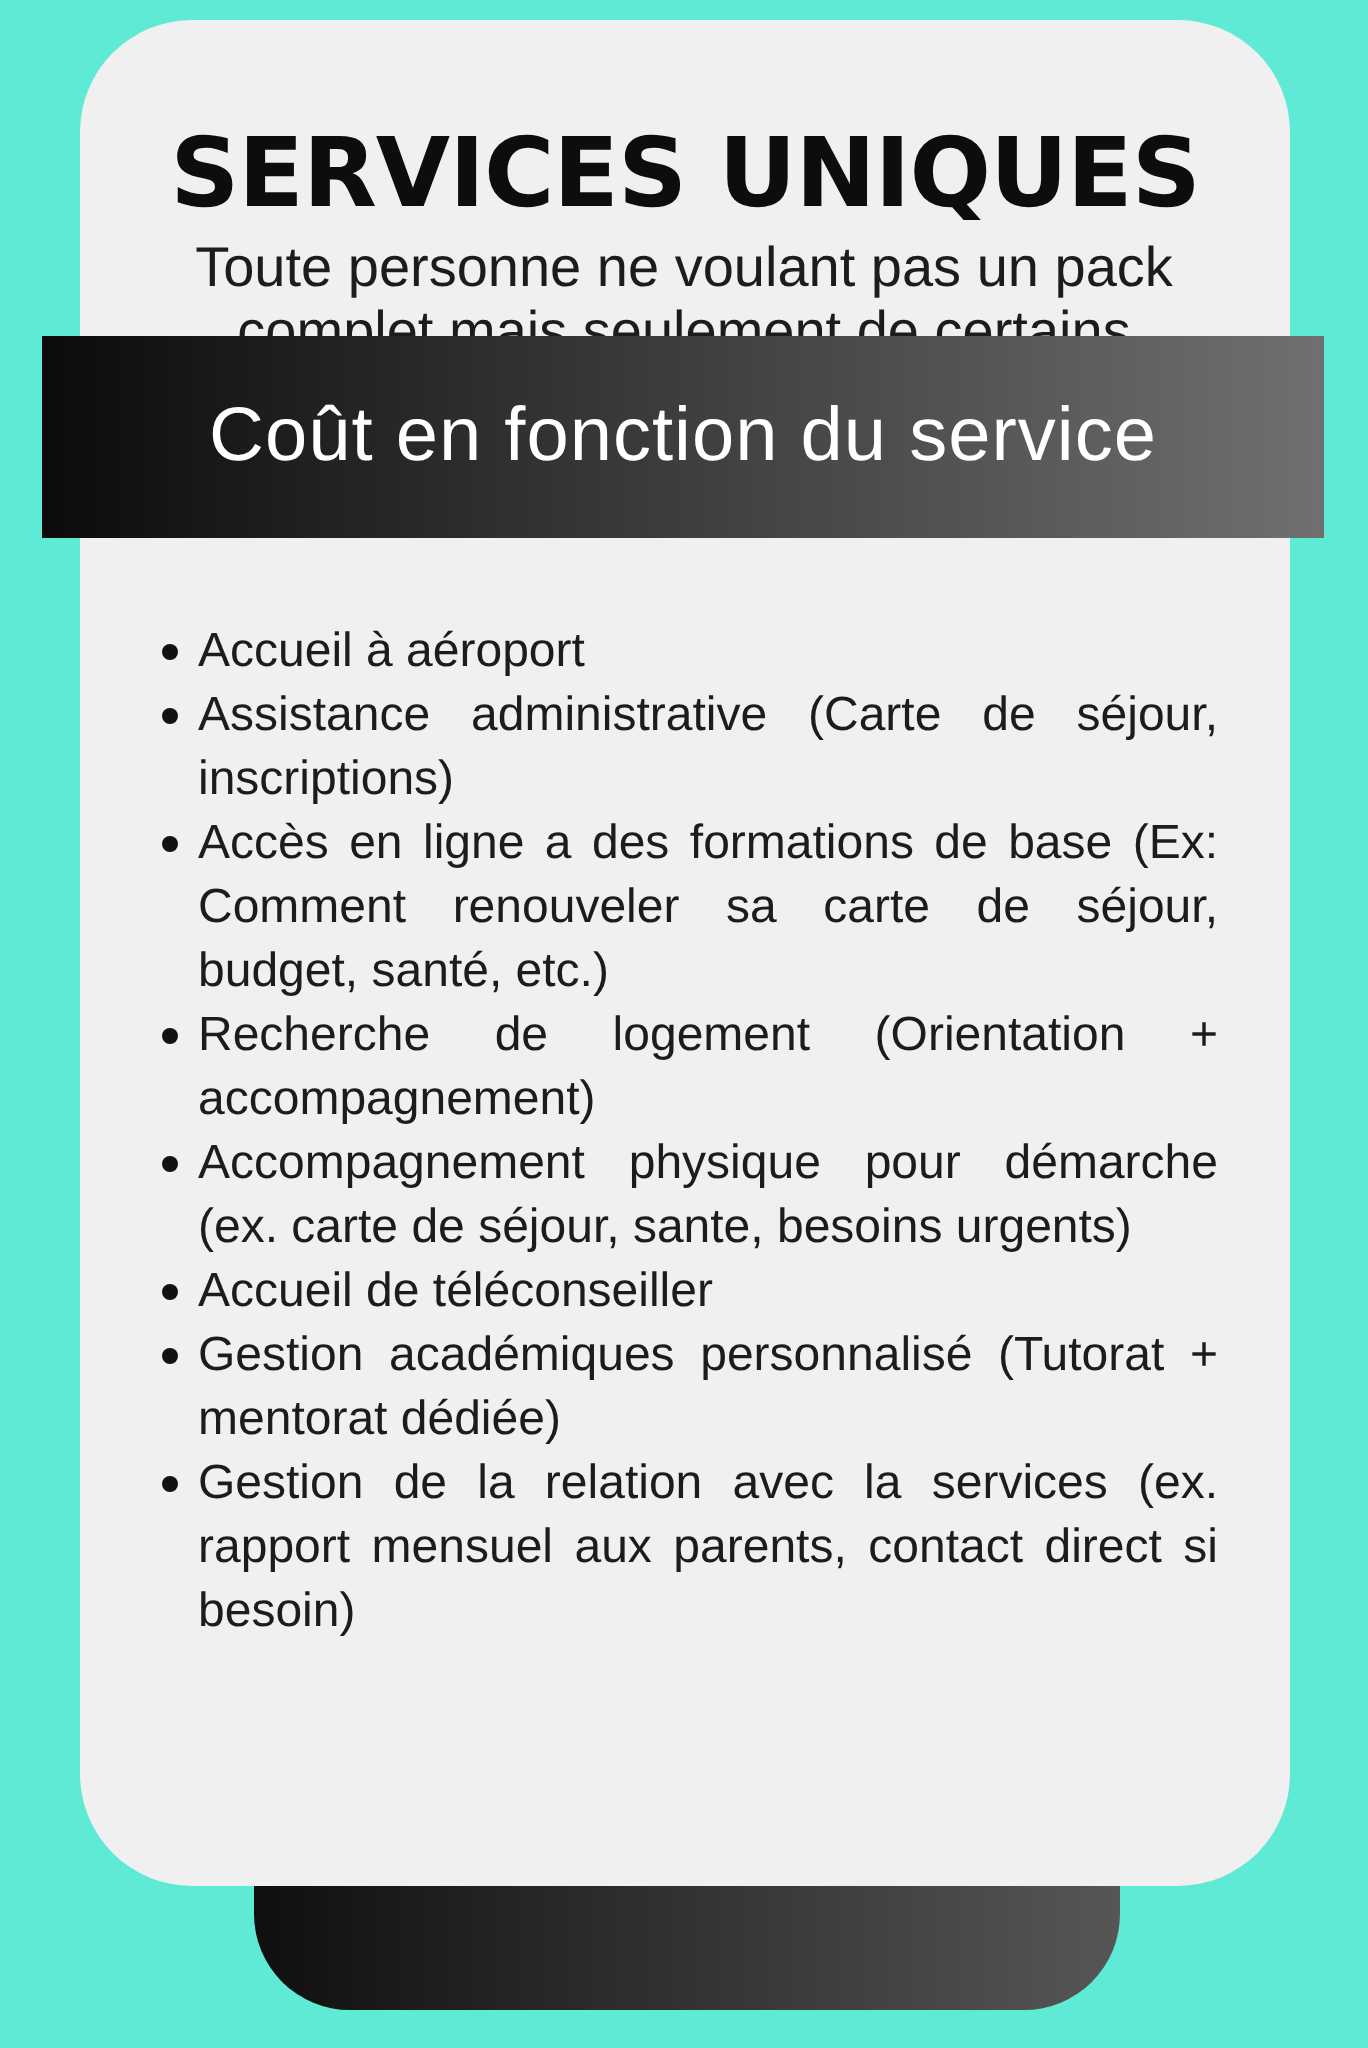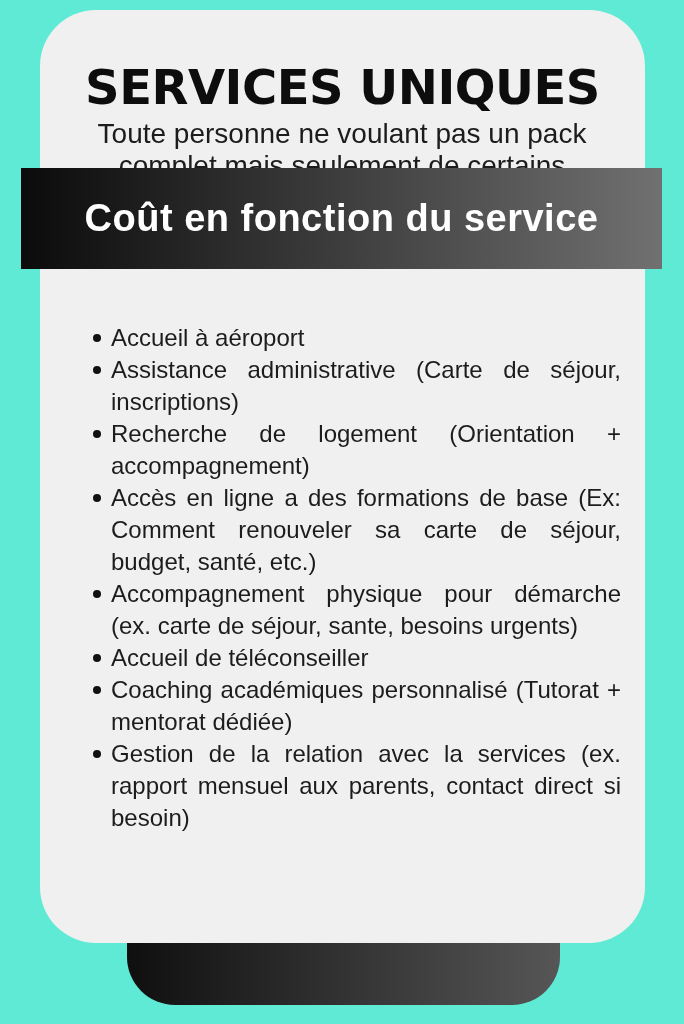--- a/index.html
+++ b/index.html
@@ -69,30 +69,30 @@
     width: 641px;
     height: 101px;
     background: linear-gradient(90deg, #0b0b0b 0%, #707070 100%);
     display: flex;
     align-items: center;
     justify-content: center;
     z-index: 3;
   }
   .banner-label {
     color: #ffffff;
-    font-weight: bold;
+    font-weight: normal;
     font-size: 38px;
     letter-spacing: 0.5px;
   }
   .services {
     position: absolute;
     left: 72px;
     top: 306px;
     width: 533px;
-    margin: 16px;
+    margin: 4px;
     padding: 0;
     list-style: none;
     font-size: 24px;
     line-height: 32px;
     color: #1c1c1c;
     text-align: justify;
     z-index: 2;
   }
   .services li {
     position: relative;
@@ -122,21 +122,21 @@
 
   <p class="subtitle">Toute personne ne voulant pas un pack complet mais seulement de certains services</p>
 
   <div class="banner">
     <span class="banner-label">Coût en fonction du service</span>
   </div>
 
   <ul class="services">
     <li>Accueil à aéroport</li>
     <li>Assistance administrative (Carte de séjour, inscriptions)</li>
+    <li>Accès en ligne a des formations de base (Ex: Comment renouveler sa carte de séjour, budget, santé, etc.)</li>
     <li>Recherche de logement (Orientation + accompagnement)</li>
-    <li>Accès en ligne a des formations de base (Ex: Comment renouveler sa carte de séjour, budget, santé, etc.)</li>
     <li>Accompagnement physique pour démarche (ex. carte de séjour, sante, besoins urgents)</li>
     <li>Accueil de téléconseiller</li>
-    <li>Coaching académiques personnalisé (Tutorat + mentorat dédiée)</li>
+    <li>Gestion académiques personnalisé (Tutorat + mentorat dédiée)</li>
     <li>Gestion de la relation avec la services (ex. rapport mensuel aux parents, contact direct si besoin)</li>
   </ul>
 
 </div>
 
 </body></html>

